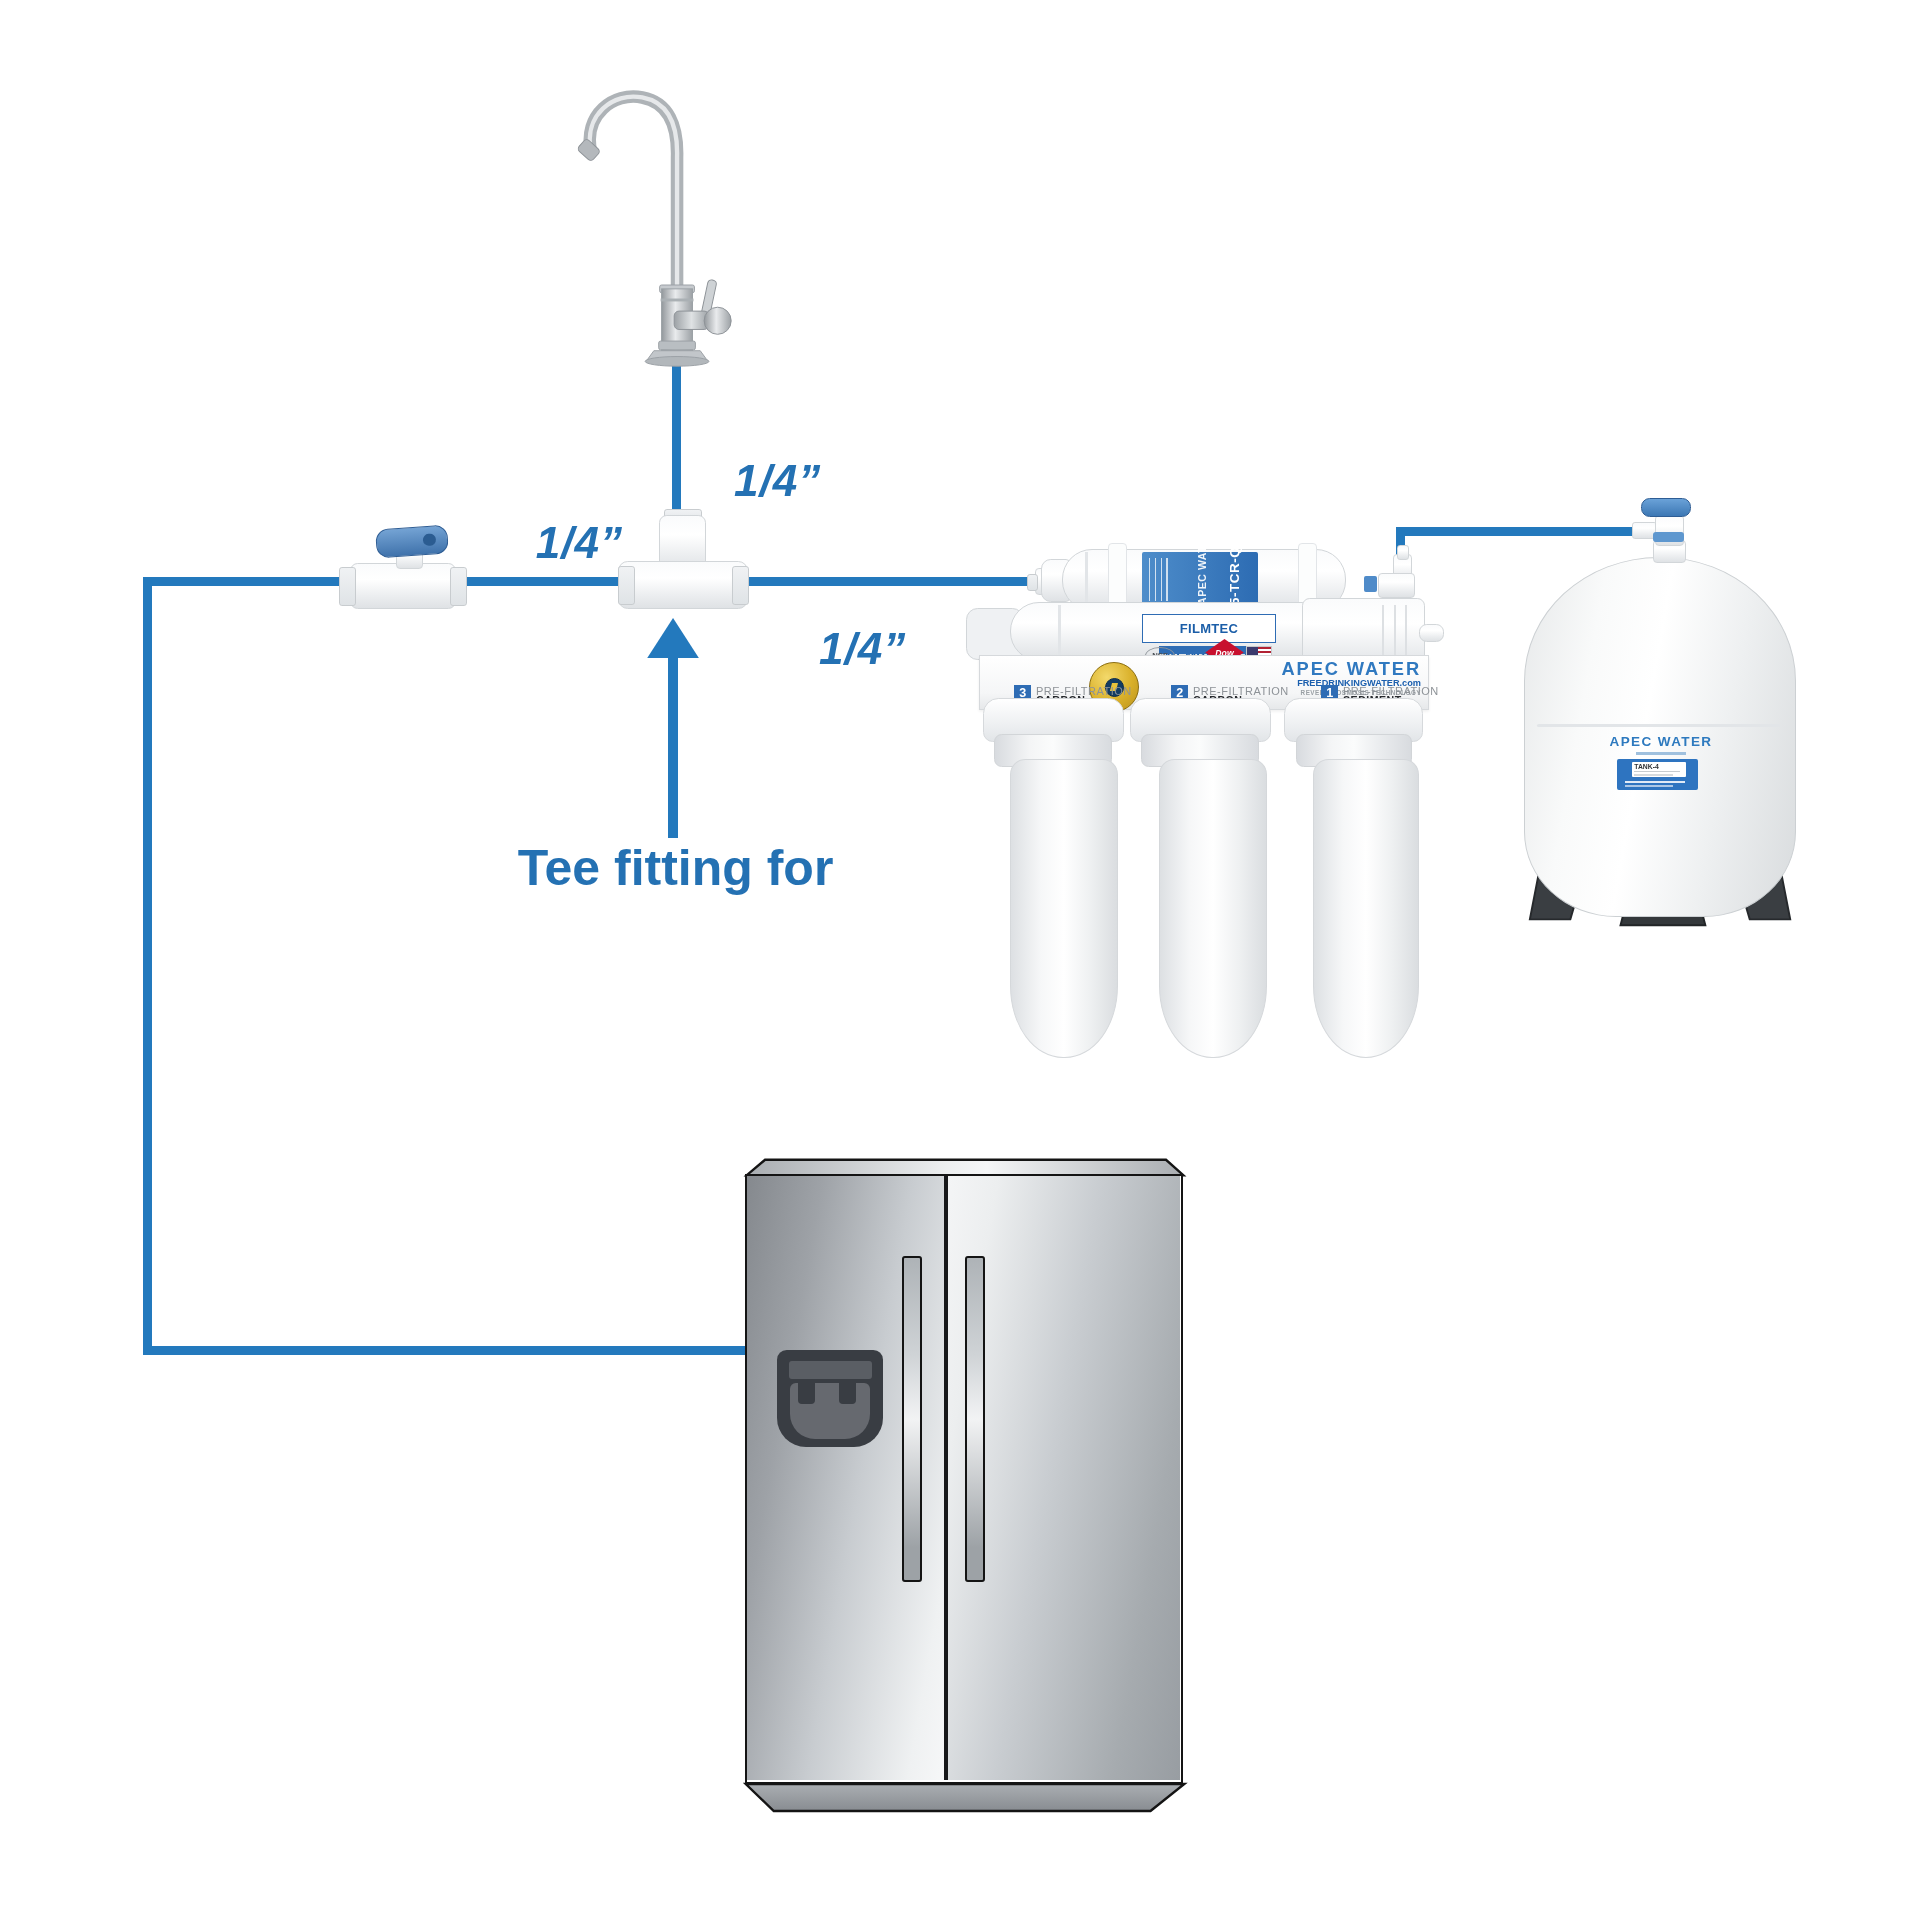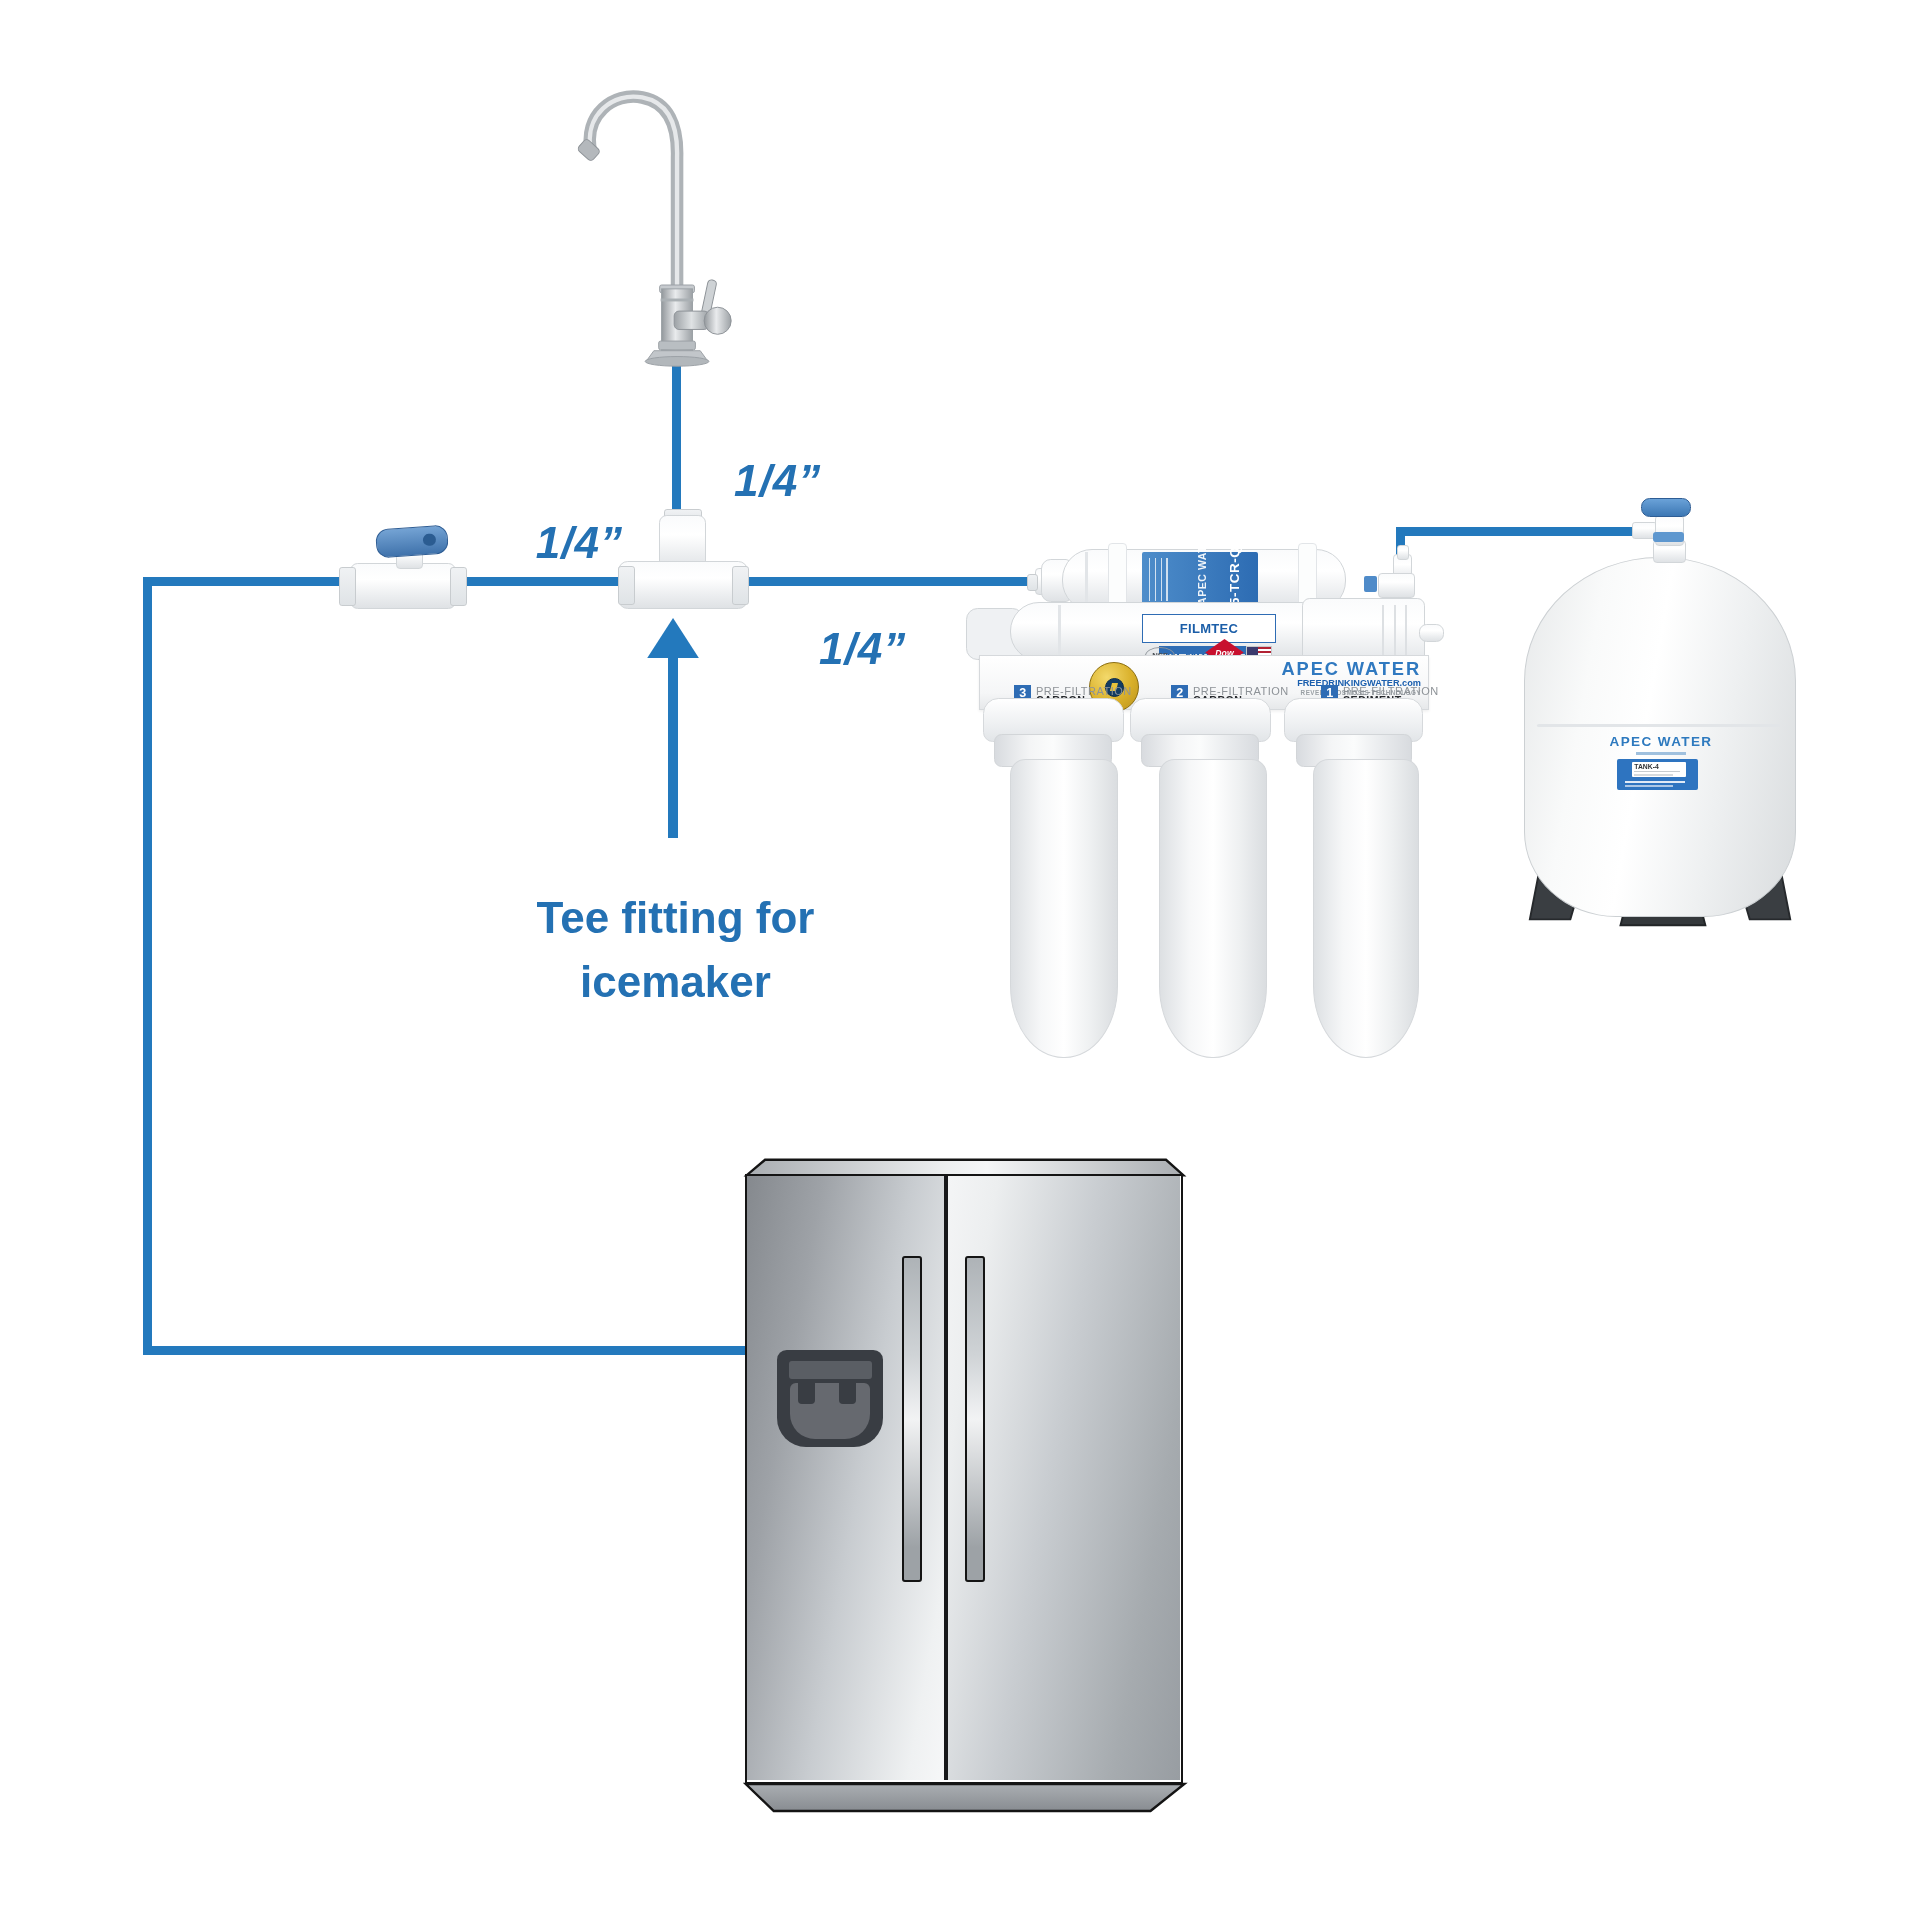--- a/index.html
+++ b/index.html
@@ -94,23 +94,22 @@
   <div class="white-part" style="left:659px;top:515px;width:45px;height:54px;border-radius:7.7px 7.7px 0 0;"></div>
   <div class="white-part" style="left:618px;top:561px;width:128px;height:46px;border-radius:9.7px;"></div>
   <div class="collet" style="left:618px;top:566px;width:14.5px;height:37px;"></div>
   <div class="collet" style="left:732px;top:566px;width:14.5px;height:37px;"></div>
 
   <div class="quarter" style="left:734px;top:456px;">1/4”</div>
   <div class="quarter" style="left:488px;top:518px;width:135px;text-align:right;">1/4”</div>
   <div class="quarter" style="left:819px;top:624px;">1/4”</div>
 
 
-  <div class="caption" style="left:434px;top:886px;width:483px;font-size:44px;font-weight:600;line-height:1.45;text-align:center;">
+  <div class="caption" style="left:434px;top:832px;width:483px;font-size:50px;font-weight:600;line-height:1.45;text-align:center;">
     <div>Tee fitting for</div>
-    <div>icemaker</div>
   </div>
 
   <div class="white-part" style="left:1035px;top:568px;width:29px;height:25px;border-radius:3.9px;"></div>
   <div class="collet" style="left:1027px;top:574px;width:8.7px;height:14.5px;"></div>
 
   <div class="white-part" style="left:1041px;top:559px;width:27px;height:41px;border-radius:9.7px 3.9px 3.9px 9.7px;"></div>
   <div class="white-part" style="left:1062px;top:549px;width:282px;height:60px;border-radius:30px;"></div>
   <div class="seam" style="left:1085px;top:552px;width:2.9px;height:54px;"></div>
   <div class="abs" style="left:1142px;top:552px;width:116px;height:55px;background:linear-gradient(90deg,#4e8dca,#2d6cb3);border-radius:1.9px;">
     <div class="abs" style="left:6.8px;top:5.8px;width:21px;height:43px;background:repeating-linear-gradient(90deg,rgba(255,255,255,.75) 0 1.4px,transparent 1.4px 5.8px);"></div>

